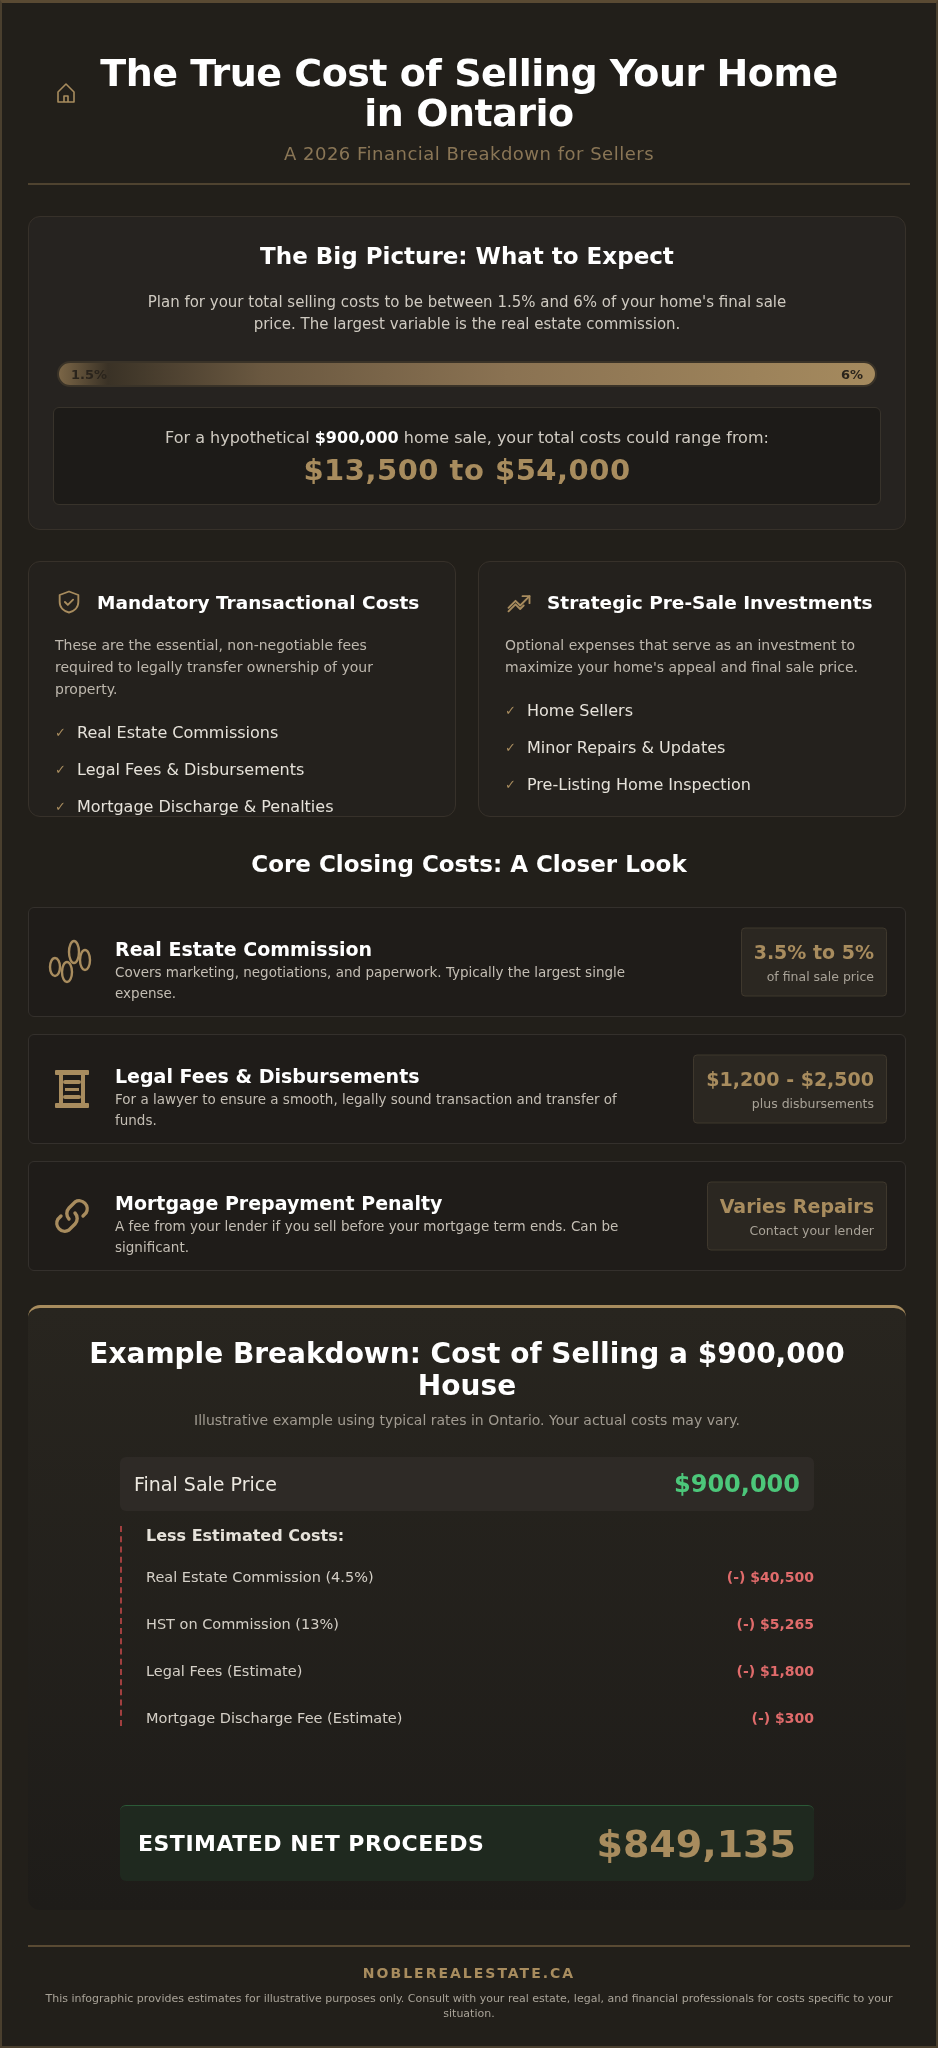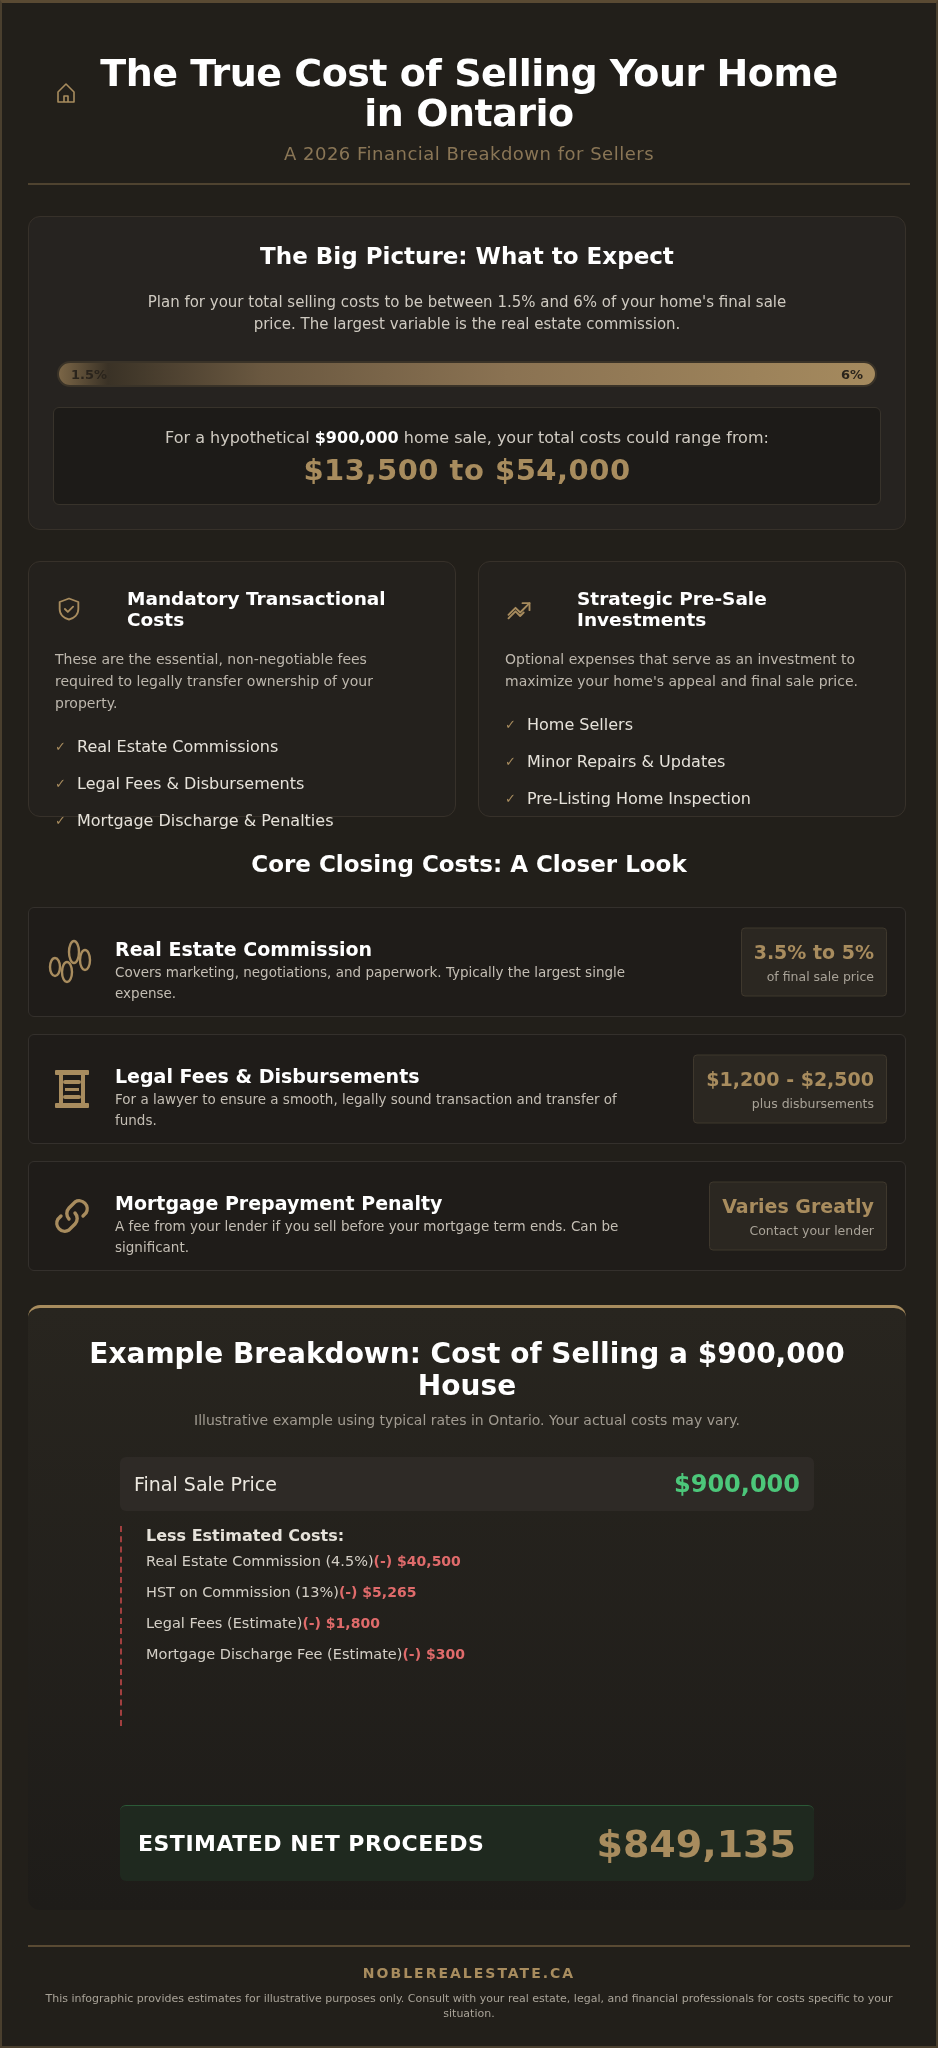--- a/index.html
+++ b/index.html
@@ -41,21 +41,21 @@
 
   
   .col-card {
     position: absolute; top: 558px; width: 428px; height: 256px;
     background: #24211d; border: 1px solid #37312a; border-radius: 12px; padding: 26px 26px;
   }
   .col-left { left: 26px; }
   .col-right { left: 476px; }
   .col-head { display: flex; align-items: center; gap: 14px; }
   .col-head svg { width: 28px; height: 28px; flex: none; }
-  .col-title { font-size: 18.5px; font-weight: bold; color: #fff; margin-left: 30px; }
+  .col-title { font-size: 18.5px; font-weight: bold; color: #fff; }
   .col-desc { font-size: 14px; color: #bdb7ad; line-height: 22px; margin-top: 18px; }
   .col-list { list-style: none; margin-top: 14px; }
   .col-list li { display: flex; align-items: center; gap: 12px; font-size: 16px; color: #e6e2da; height: 37px; }
   .check { color: #a88c5e; font-size: 13px; width: 10px; }
 
   
   .core-title { position: absolute; top: 848px; width: 100%; text-align: center; font-size: 23px; font-weight: bold; color: #fff; }
   .cost-row {
     position: absolute; left: 26px; width: 878px; height: 110px;
     background: #1f1c19; border: 1px solid #34302c; border-radius: 6px;
@@ -83,21 +83,21 @@
     position: absolute; left: 92px; right: 92px; top: 149px; height: 54px; background: #2e2a26; border-radius: 6px;
     display: flex; justify-content: space-between; align-items: center; padding: 0 14px;
   }
   .sale-label { font-size: 19px; color: #ece8e0; }
   .sale-val { font-size: 24px; font-weight: bold; color: #4cc77a; }
   .less-box {
     position: absolute; left: 92px; right: 92px; top: 218px; height: 200px;
     border-left: 2px dashed #a23f3f; padding-left: 24px; text-align: left;
   }
   .less-title { font-size: 16px; font-weight: bold; color: #e6e2da; }
-  .less-item { display: flex; font-size: 14.5px; color: #d4cfc6; height: 31px; align-items: center; }
+  .less-item { display: flex; justify-content: space-between; font-size: 14.5px; color: #d4cfc6; height: 31px; align-items: center; margin-top: 16px; }
   .less-item:first-of-type { margin-top: 4px; }
   .less-amt { color: #e06b6b; font-weight: bold; font-size: 14px; }
   .total-row {
     position: absolute; left: 92px; right: 92px; top: 430px; height: 56px; background: #391d1b; border-radius: 6px;
     display: flex; justify-content: space-between; align-items: center; padding: 0 14px;
   }
   .total-label { font-size: 19px; color: #ece8e0; }
   .total-val { font-size: 24px; font-weight: bold; color: #e86a6a; letter-spacing: 0.5px; }
   .net-row {
     position: absolute; left: 92px; right: 92px; top: 497px; height: 76px; background: #1f291f; border-radius: 6px;
@@ -234,21 +234,21 @@
   <div class="cost-row" style="top:1158px;">
     <svg class="cost-icon" viewBox="0 0 50 50" fill="none" stroke="#a88c5e" stroke-width="3.4" stroke-linecap="round">
       <path d="M22 28 a8 8 0 0 1 0-11 l6-6 a8 8 0 0 1 11 11 l-3 3"></path>
         <path d="M28 22 a8 8 0 0 1 0 11 l-6 6 a8 8 0 0 1-11-11 l3-3"></path>
     </svg>
     <div class="cost-body">
       <div class="cost-name">Mortgage Prepayment Penalty</div>
       <div class="cost-desc">A fee from your lender if you sell before your mortgage term ends. Can be significant.</div>
     </div>
     <div class="cost-badge">
-      <div class="badge-val">Varies Greatly</div>
+      <div class="badge-val">Varies Repairs</div>
       <div class="badge-sub">Contact your lender</div>
     </div>
   </div>
 
   <section class="ex-card">
     <h2 class="ex-title">Example Breakdown: Cost of Selling a $900,000 House</h2>
     <p class="ex-sub">Illustrative example using typical rates in Ontario. Your actual costs may vary.</p>
     <div class="sale-row">
       <span class="sale-label">Final Sale Price</span>
       <span class="sale-val">$900,000</span>

